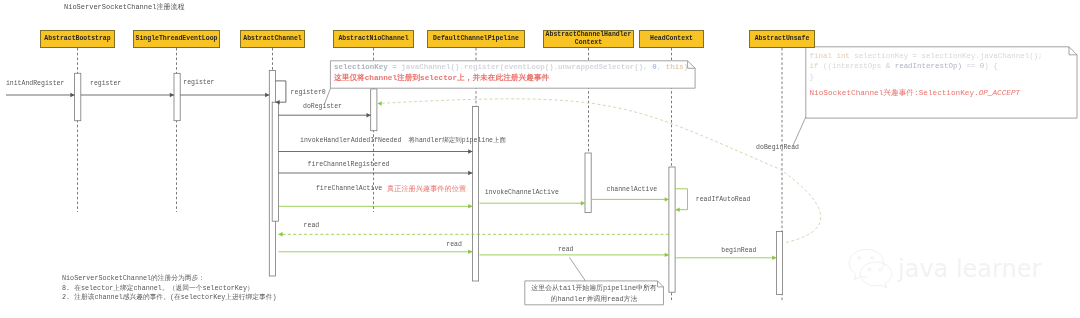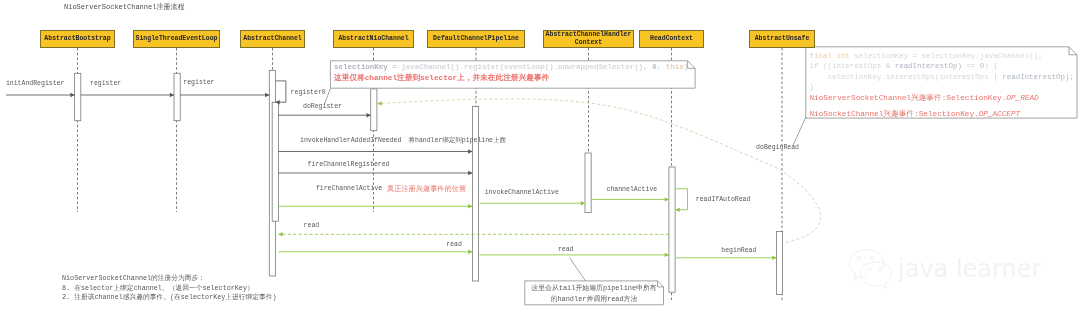--- a/index.html
+++ b/index.html
@@ -117,23 +117,21 @@
       <div class="msglab" style="left: 721.3px; top: 247.5px;">beginRead</div>
     </div>
   <div id="notes">
       <div style="position: absolute; left: 334px; top: 62.2px; font-weight: bold;">
         <div class="codelab"><span style="color: rgb(174, 181, 192);">selectionKey</span><span style="color: rgb(212, 215, 221);"> </span><span style="color: rgb(211, 198, 216);">=</span><span style="color: rgb(212, 215, 221);"> javaChannel().register(eventLoop().unwrappedSelector(), </span><span style="color: rgb(180, 192, 216);">0</span><span style="color: rgb(212, 215, 221);">, </span><span style="color: rgb(231, 205, 176);">this</span><span style="color: rgb(212, 215, 221);">)</span></div>
         <div class="notetext" style="color: rgb(233, 115, 109); font-size: 7.7px; line-height: 10.5px;">这里仅将channel注册到selector上，并未在此注册兴趣事件</div>
       </div>
       <div style="position: absolute; left: 809.5px; top: 50.6px;">
         <div class="codelab"><span style="color: rgb(231, 205, 176);">final</span><span style="color: rgb(212, 215, 221);"> </span><span style="color: rgb(231, 205, 176);">int</span><span style="color: rgb(212, 215, 221);"> selectionKey </span><span style="color: rgb(211, 198, 216);">=</span><span style="color: rgb(212, 215, 221);"> selectionKey.javaChannel();</span></div>
         <div class="codelab"><span style="color: rgb(231, 205, 176);">if</span><span style="color: rgb(212, 215, 221);"> ((interestOps </span><span style="color: rgb(211, 198, 216);">&amp;</span><span style="color: rgb(174, 181, 192);"> readInterestOp) </span><span style="color: rgb(211, 198, 216);">==</span><span style="color: rgb(212, 215, 221);"> </span><span style="color: rgb(180, 192, 216);">0</span><span style="color: rgb(212, 215, 221);">) {</span></div>
-        <div class="codelab"><span style="color: rgb(212, 215, 221);">    selectionKey.interestOps(interestOps </span><span style="color: rgb(211, 198, 216);">|</span><span style="color: rgb(174, 181, 192);"> readInterestOp);</span></div>
         <div class="codelab"><span style="color: rgb(212, 215, 221);">}</span></div>
-        <div class="notetext" style="color: rgb(233, 115, 109); font-size: 7.7px; line-height: 10.5px;">NioServerSocketChannel兴趣事件:SelectionKey.<i>OP_READ</i></div>
         <div class="notetext" style="color: rgb(233, 115, 109); font-size: 7.7px; line-height: 10.5px; margin-top: 6px;">NioSocketChannel兴趣事件:SelectionKey.<i>OP_ACCEPT</i></div>
       </div>
       <div style="position: absolute; left: 594px; top: 283.4px; transform: translateX(-50%); text-align: center;">
         <div class="notetext">这里会从tail开始遍历pipeline中所有</div>
         <div class="notetext">的handler并调用read方法</div>
       </div>
     </div>
   <div class="footnote" id="footnote" style="left: 34px; top: 274.4px;"><div>NioServerSocketChannel的注册分为两步：</div><div>8. 在selector上绑定channel。（返回一个selectorKey）</div><div>2. 注册该channel感兴趣的事件。(在selectorKey上进行绑定事件)</div></div>
   <svg id="wm-icon" class="wmicon" width="50" height="44" viewBox="0 0 50 44" style="position: absolute; left: 845px; top: 246px;">
       <path d="M21.5,3.4 C12.0,3.4 4.3,9.6 4.3,17.2 C4.3,21.6 6.9,25.5 10.9,28.1 L9.4,33.8 L15.4,30.5 C17.3,31.0 19.3,31.3 21.5,31.3" fill="none" stroke="#f0f0f0" stroke-width="1" stroke-linejoin="round" stroke-linecap="round"></path>

